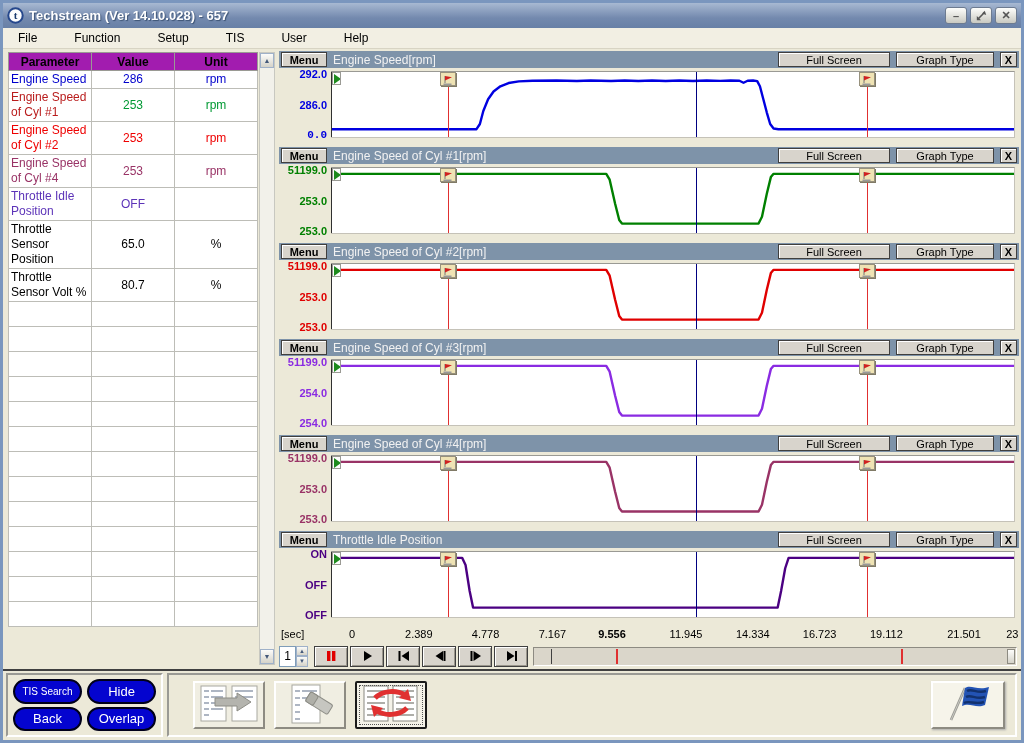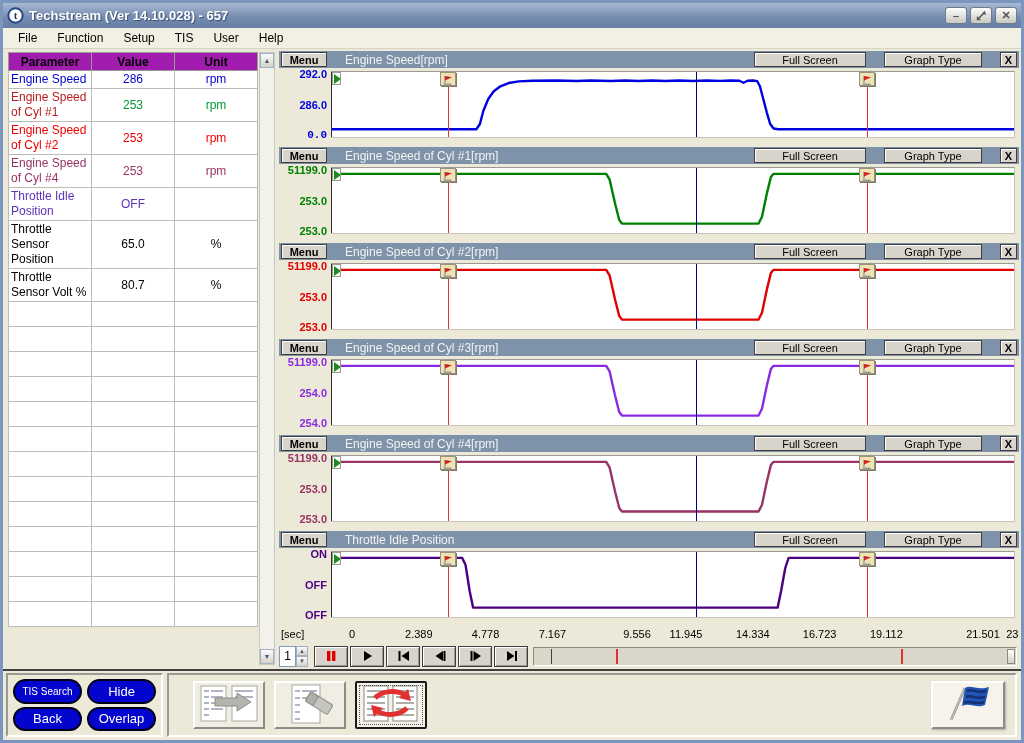--- a/index.html
+++ b/index.html
@@ -6,38 +6,38 @@
   *{box-sizing:border-box;}
   body{width:1024px;height:743px;font-family:"Liberation Sans",sans-serif;}
   .window{width:1024px;height:743px;border:3px solid #7A96BE;background:#ECE9D8;display:flex;flex-direction:column;overflow:hidden;}
   
   .titlebar{height:25px;background:linear-gradient(#A8B9D2,#7389AE 60%,#6880A6);display:flex;align-items:center;padding:0 4px;flex:0 0 auto;}
   .appicon{width:17px;height:17px;margin-right:5px;display:inline-flex;}
   .title{color:#fff;font-weight:bold;font-size:13px;text-shadow:1px 1px 1px #3c5374;flex:1;}
   .winbtns{display:flex;gap:3px;}
   .wbtn{width:22px;height:17px;border:1px solid #6d7b90;border-radius:3px;background:linear-gradient(#FDFDFB,#C9C9C1);display:flex;align-items:center;justify-content:center;font-size:11px;color:#555;font-weight:bold;cursor:default;}
   
-  .menubar{height:21px;background:#F2EFE3;display:flex;align-items:center;padding-left:6px;gap:2px;flex:0 0 auto;border-bottom:1px solid #d8d4c4;}
+  .menubar{height:21px;background:#F2EFE3;display:flex;align-items:center;padding-left:6px;gap:19px;flex:0 0 auto;border-bottom:1px solid #d8d4c4;}
   .menuitem{font-size:12px;color:#000;padding:2px 9px;}
   
   .content{flex:1;display:flex;min-height:0;}
   .left-panel{width:273px;flex:0 0 auto;position:relative;padding:3px 0 0 5px;}
   table.ptable{border-collapse:collapse;width:250px;background:#fff;table-layout:fixed;}
   table.ptable th{background:#a21caf;border:1px solid #9a9a94;font-size:12px;font-weight:bold;height:18px;padding:0;}
   table.ptable td{border:1px solid #bdbdb7;font-size:12px;line-height:15px;padding:1px 2px;vertical-align:middle;}
   td.pcol{width:124px;text-align:left;padding-left:3px;}
   td.vcol{width:67px;text-align:center;}
   td.ucol{width:59px;text-align:center;}
   tr.emptyrow td{height:25px;}
   .vscroll{position:absolute;right:1px;top:3px;bottom:4px;width:16px;background:#F2F1EA;border:1px solid #c8c8c0;display:flex;flex-direction:column;justify-content:space-between;}
   .sbtn{height:15px;background:linear-gradient(#FCFCFA,#D5D3C9);border:1px solid #9FB1C9;display:flex;align-items:center;justify-content:center;font-size:7px;color:#44597a;}
   
   .right-panel{flex:1;display:flex;flex-direction:column;padding:2px 2px 0 3px;min-width:0;}
   .gpanel{height:96px;flex:0 0 auto;display:flex;flex-direction:column;}
-  .ghead{height:17px;background:#7E93A9;display:flex;align-items:center;gap:18px;padding:0 2px;flex:0 0 auto;}
+  .ghead{height:17px;background:#7E93A9;display:flex;align-items:center;gap:6px;padding:0 2px;flex:0 0 auto;}
   .gbtn{background:#D8D4CC;border:1px solid #403F3E;box-shadow:inset 1px 1px 0 #fff;font-size:11px;color:#000;height:15px;display:flex;align-items:center;justify-content:center;}
   .menu-b{width:46px;font-weight:bold;}
   .fs-b{width:112px;margin-left:auto;}
   .gt-b{width:98px;}
   .x-b{width:17px;font-weight:bold;}
   .gtitle{color:#F2F2F2;font-size:12px;white-space:nowrap;overflow:hidden;}
   .gbody{flex:1;display:flex;padding:3px 4px 9px 0;min-height:0;}
   .ylabels{width:52px;position:relative;flex:0 0 auto;}
   .ylab{position:absolute;right:4px;font-size:11px;font-weight:bold;white-space:nowrap;}
   .ylab.t{top:-3px;}.ylab.m{top:50%;transform:translateY(-50%);}.ylab.b{bottom:-3px;}
@@ -461,26 +461,26 @@
     </div>
   </div>
 </div>
 
       <div class="timeline" id="timeline">
         <span class="secl">[sec]</span>
       <span class="tick" style="left: 73px;">0</span>
           <span class="tick" style="left: 139.8px;">2.389</span>
           <span class="tick" style="left: 206.6px;">4.778</span>
           <span class="tick" style="left: 273.4px;">7.167</span>
-          <span class="tick" style="left: 358px;">9.556</span>
+          <span class="tick" style="left: 333px; font-weight: bold;">9.556</span>
           <span class="tick" style="left: 407px;">11.945</span>
           <span class="tick" style="left: 473.8px;">14.334</span>
           <span class="tick" style="left: 540.6px;">16.723</span>
           <span class="tick" style="left: 607.4px;">19.112</span>
-          <span class="tick" style="left: 704px;">21.501</span>
+          <span class="tick" style="left: 685px;">21.501</span>
           <span class="tick" style="left: 741px;">23.89</span>
         </div>
 
       <div class="playback">
         <span class="spinner">
           <span class="spinval">1</span>
           <span class="spinarrows">
             <span class="sparrow">▲</span>
             <span class="sparrow">▼</span>
           </span>

